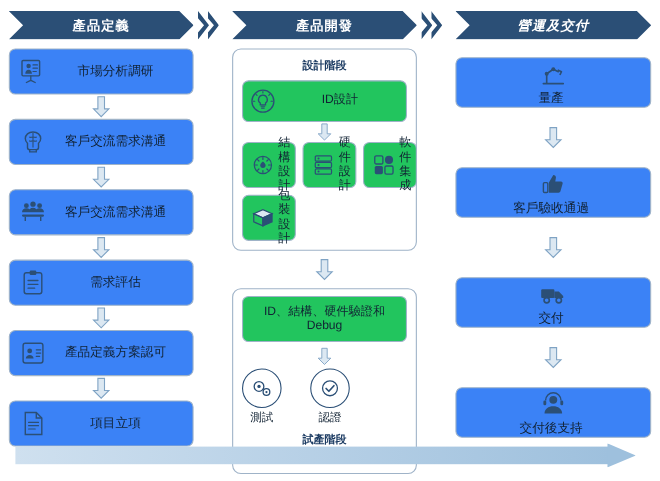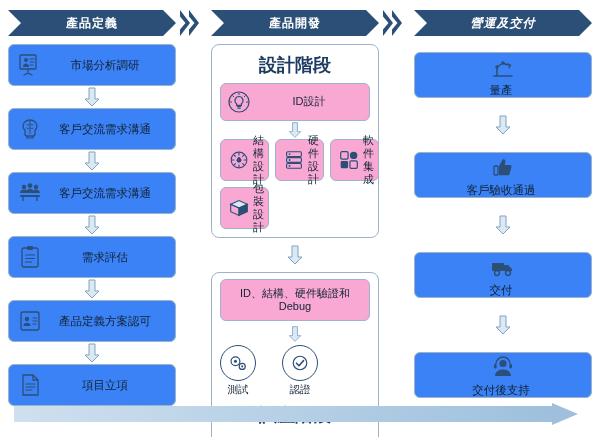--- a/index.html
+++ b/index.html
@@ -115,33 +115,33 @@
   
   .panel {
     box-sizing: border-box;
     border: 1px solid #9fb3c8;
     border-radius: 8px;
     background: #ffffff;
     padding: 6px 8px 8px 8px;
   }
   .panel-title {
     text-align: center;
-    font-size: 18px;
+    font-size: 10px;
     font-weight: bold;
     color: #1d3c63;
     margin: 2px 0 6px 0;
   }
   .panel-title.bottom {
     margin: 6px 0 15px 0;
   }
   .mid-node {
     box-sizing: border-box;
     border: 1px solid #9fb3c8;
     border-radius: 6px;
-    background: #f9a8d4;
+    background: #22c55e;
     display: flex;
     align-items: center;
     height: 38px;
     padding: 0 4px;
   }
   .mid-node .ico {
     width: 28px; height: 28px; flex: 0 0 28px;
     display: flex; align-items: center; justify-content: center;
   }
   .mid-node .txt {

